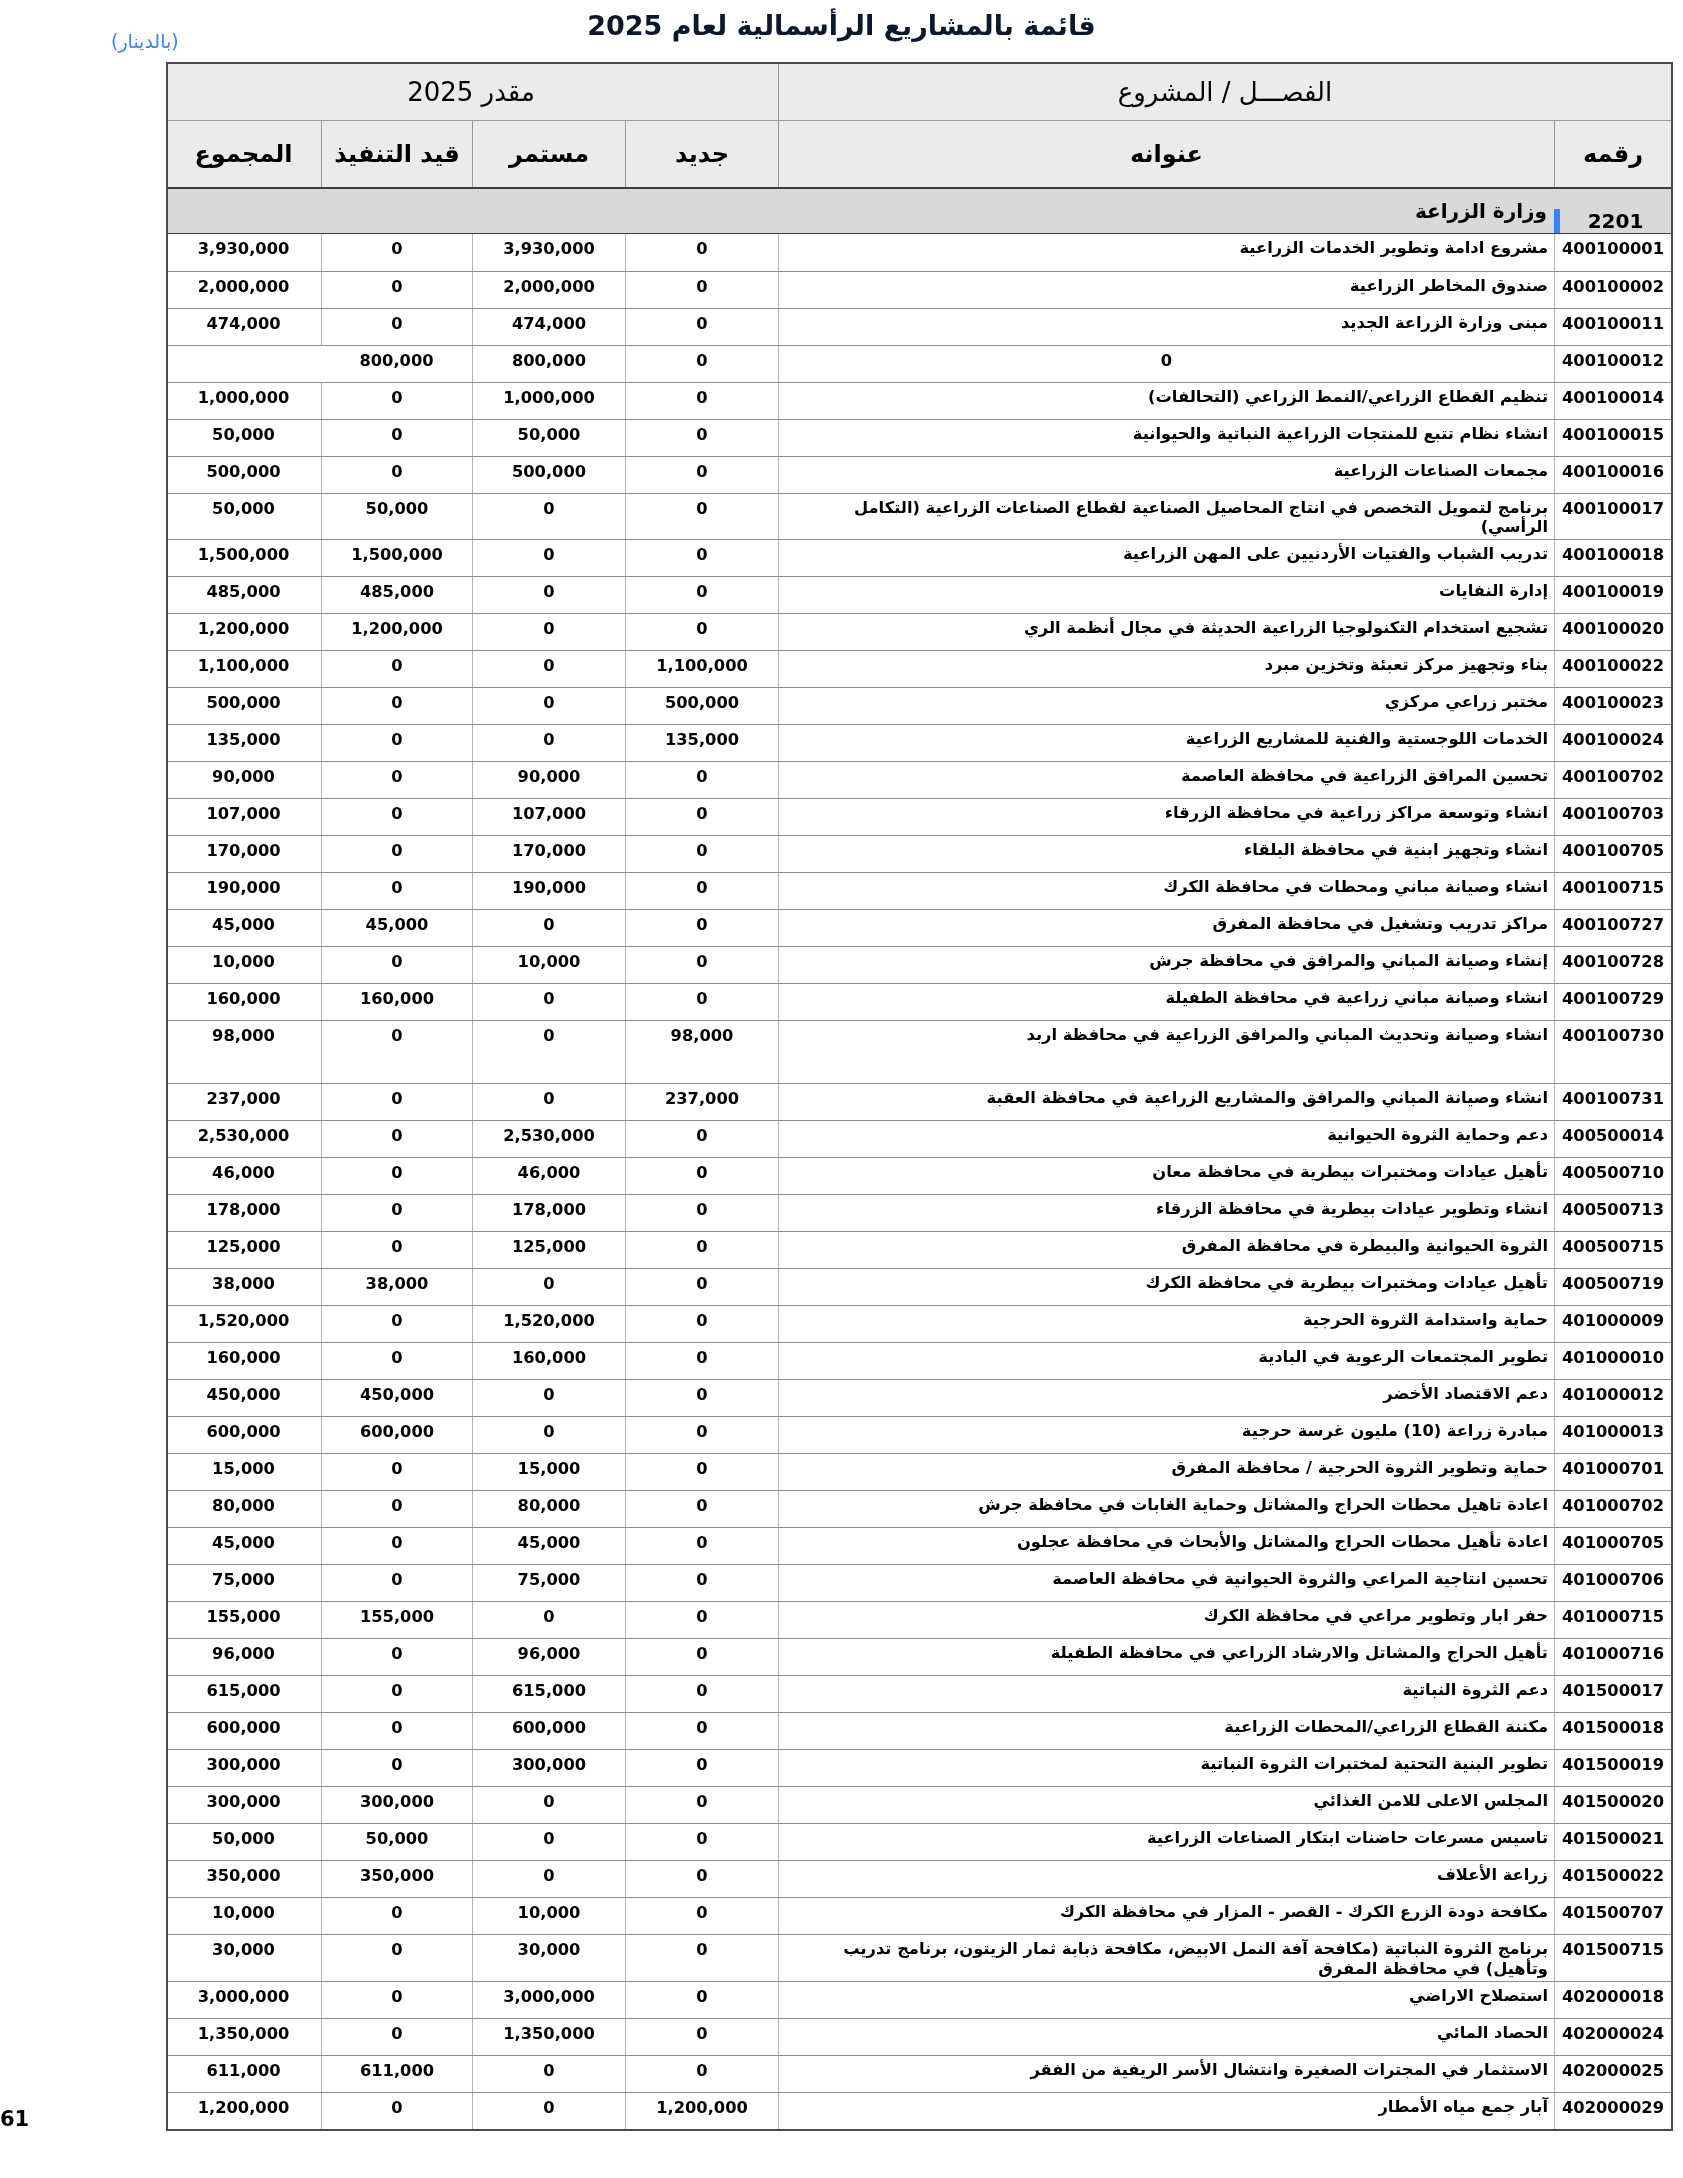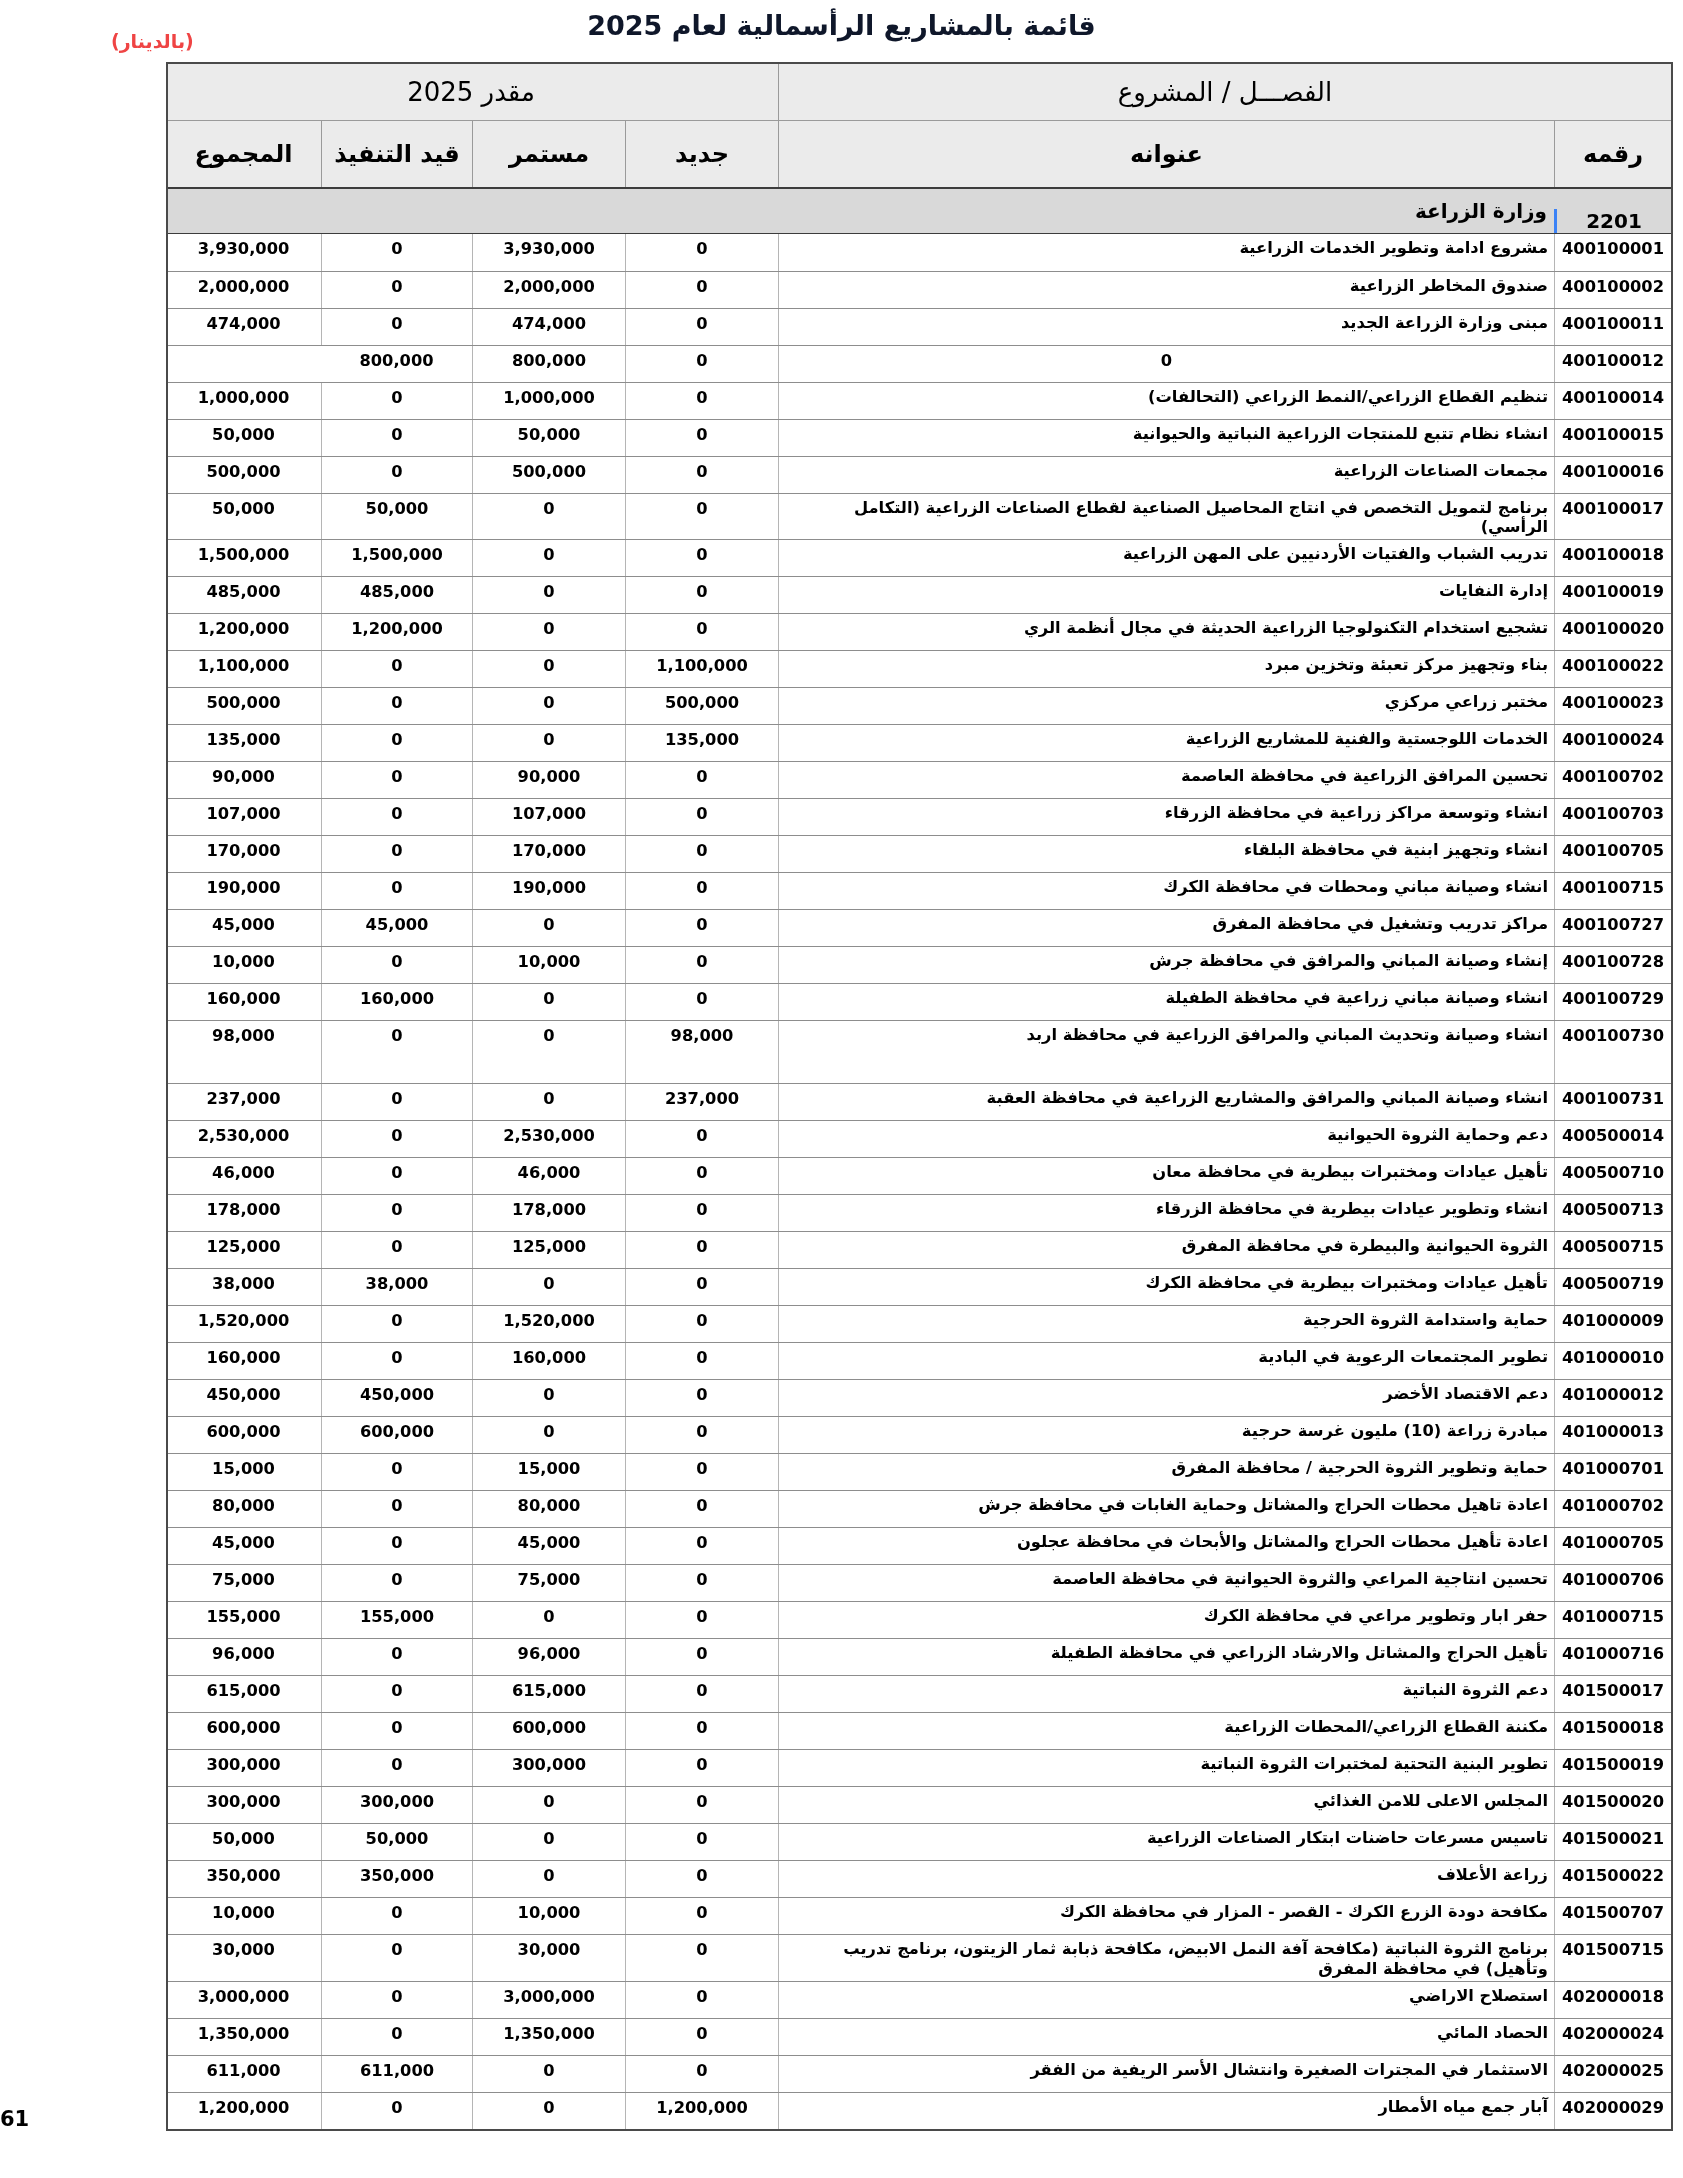--- a/index.html
+++ b/index.html
@@ -11,21 +11,21 @@
   }
   .page { position: relative; width: 1683px; height: 2178px; direction: rtl; }
 
   .doc-title {
     position: absolute; top: 10px; right: 0; left: 0;
     text-align: center;
     font-size: 27px; font-weight: bold; color: #0f172a;
   }
   .currency-note {
     position: absolute; top: 30px; left: 111px;
-    font-size: 19px; font-weight: bold; color: #ef4444;
+    font-size: 19px; font-weight: normal; color: #3b82f6;
   }
 
   .budget-table {
     position: absolute; top: 62px; right: 10px;
     width: 1507px;
     border: 2px solid #4a4a4a;
     background: #fff;
   }
 
   
@@ -60,21 +60,21 @@
     display: grid;
     grid-template-columns: 117px 776px 614px;
     background: #d9d9d9;
     border-top: 2px solid #3c3c3c;
     min-height: 31px;
   }
   .section-row .scell {
     display: flex; align-items: center;
     font-size: 20px; font-weight: bold;
   }
-  .section-row .scode { justify-content: center; border-left: 3px solid #3b82f6; margin-top: 20px; }
+  .section-row .scode { justify-content: center; border-left: 6px solid #3b82f6; margin-top: 20px; }
   .section-row .sname { justify-content: flex-start; padding-right: 7px; }
 
   
   .tbody { border-top: 1px solid #3c3c3c; }
   .row {
     display: grid;
     grid-template-columns: 117px 776px 153px 153px 151px 155px;
     min-height: 37px;
     background: #fff;
     border-top: 1px solid #8d8d8d;

